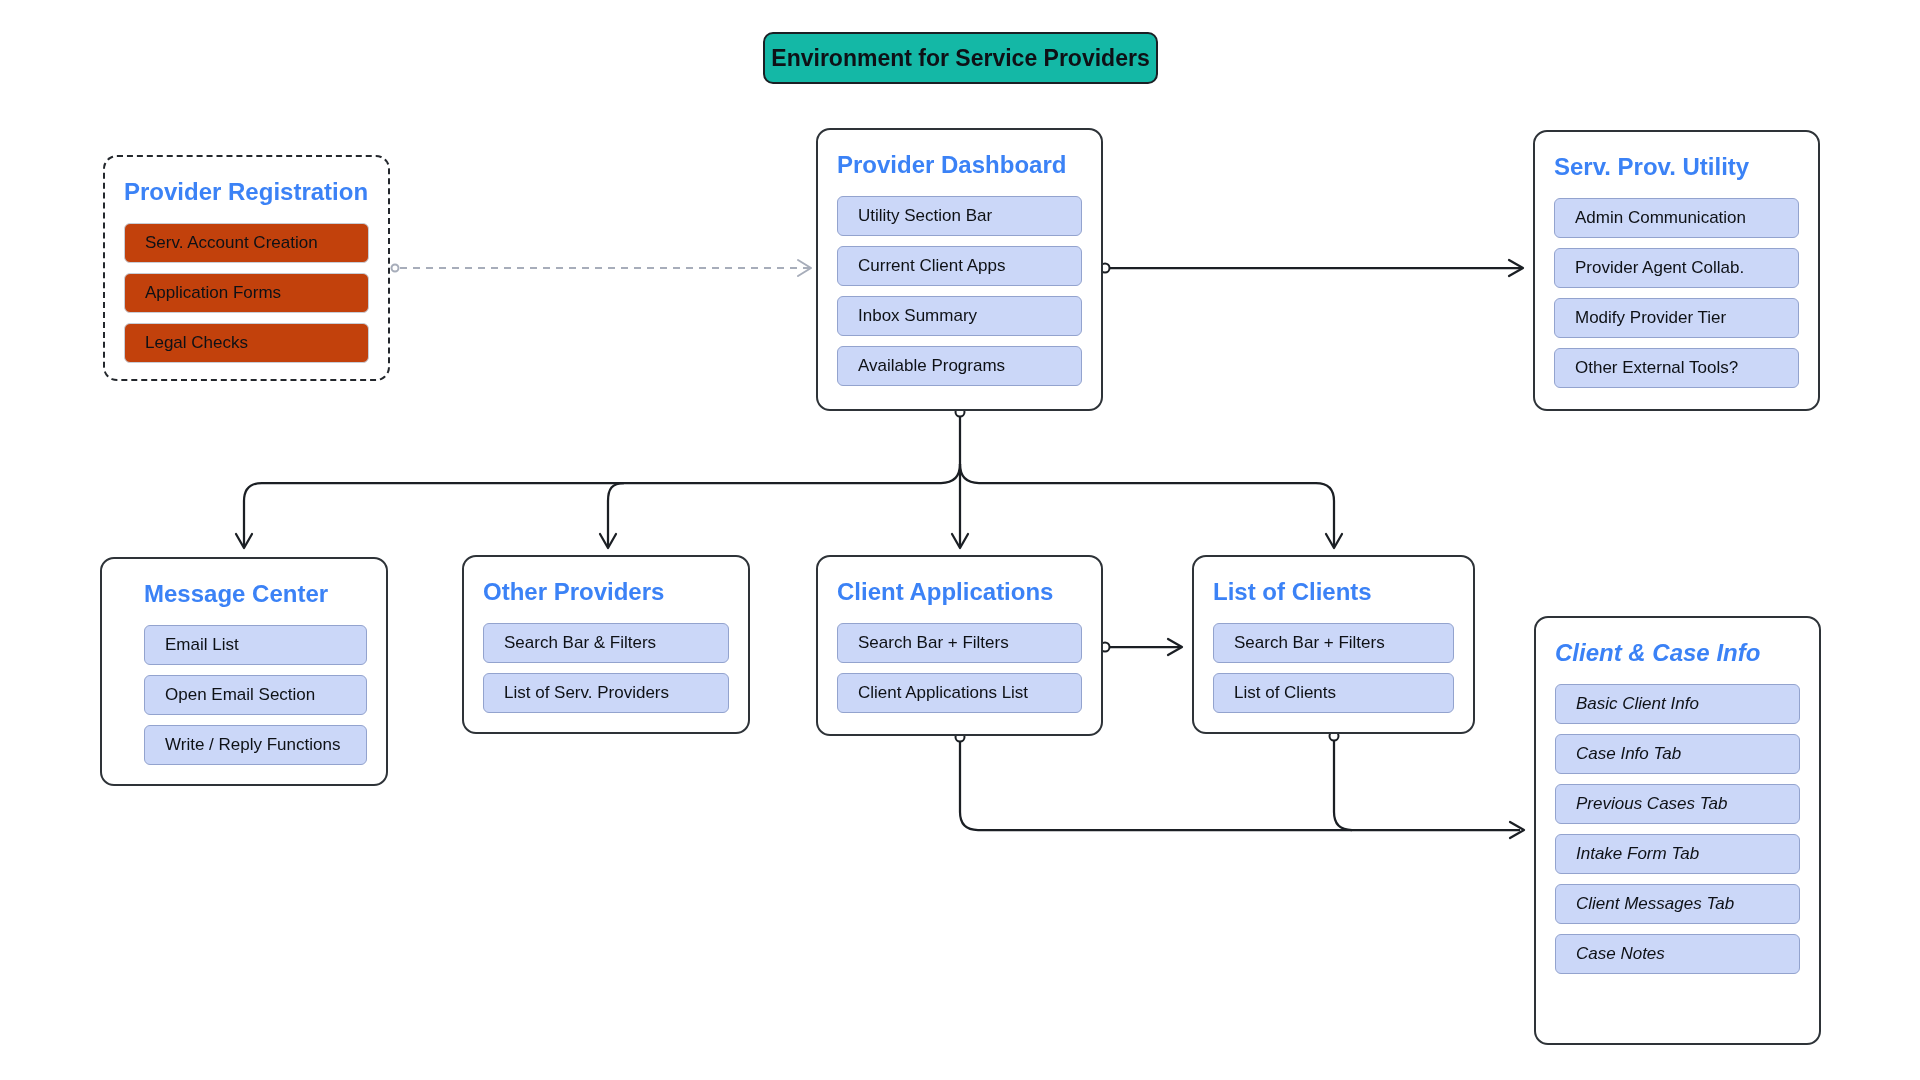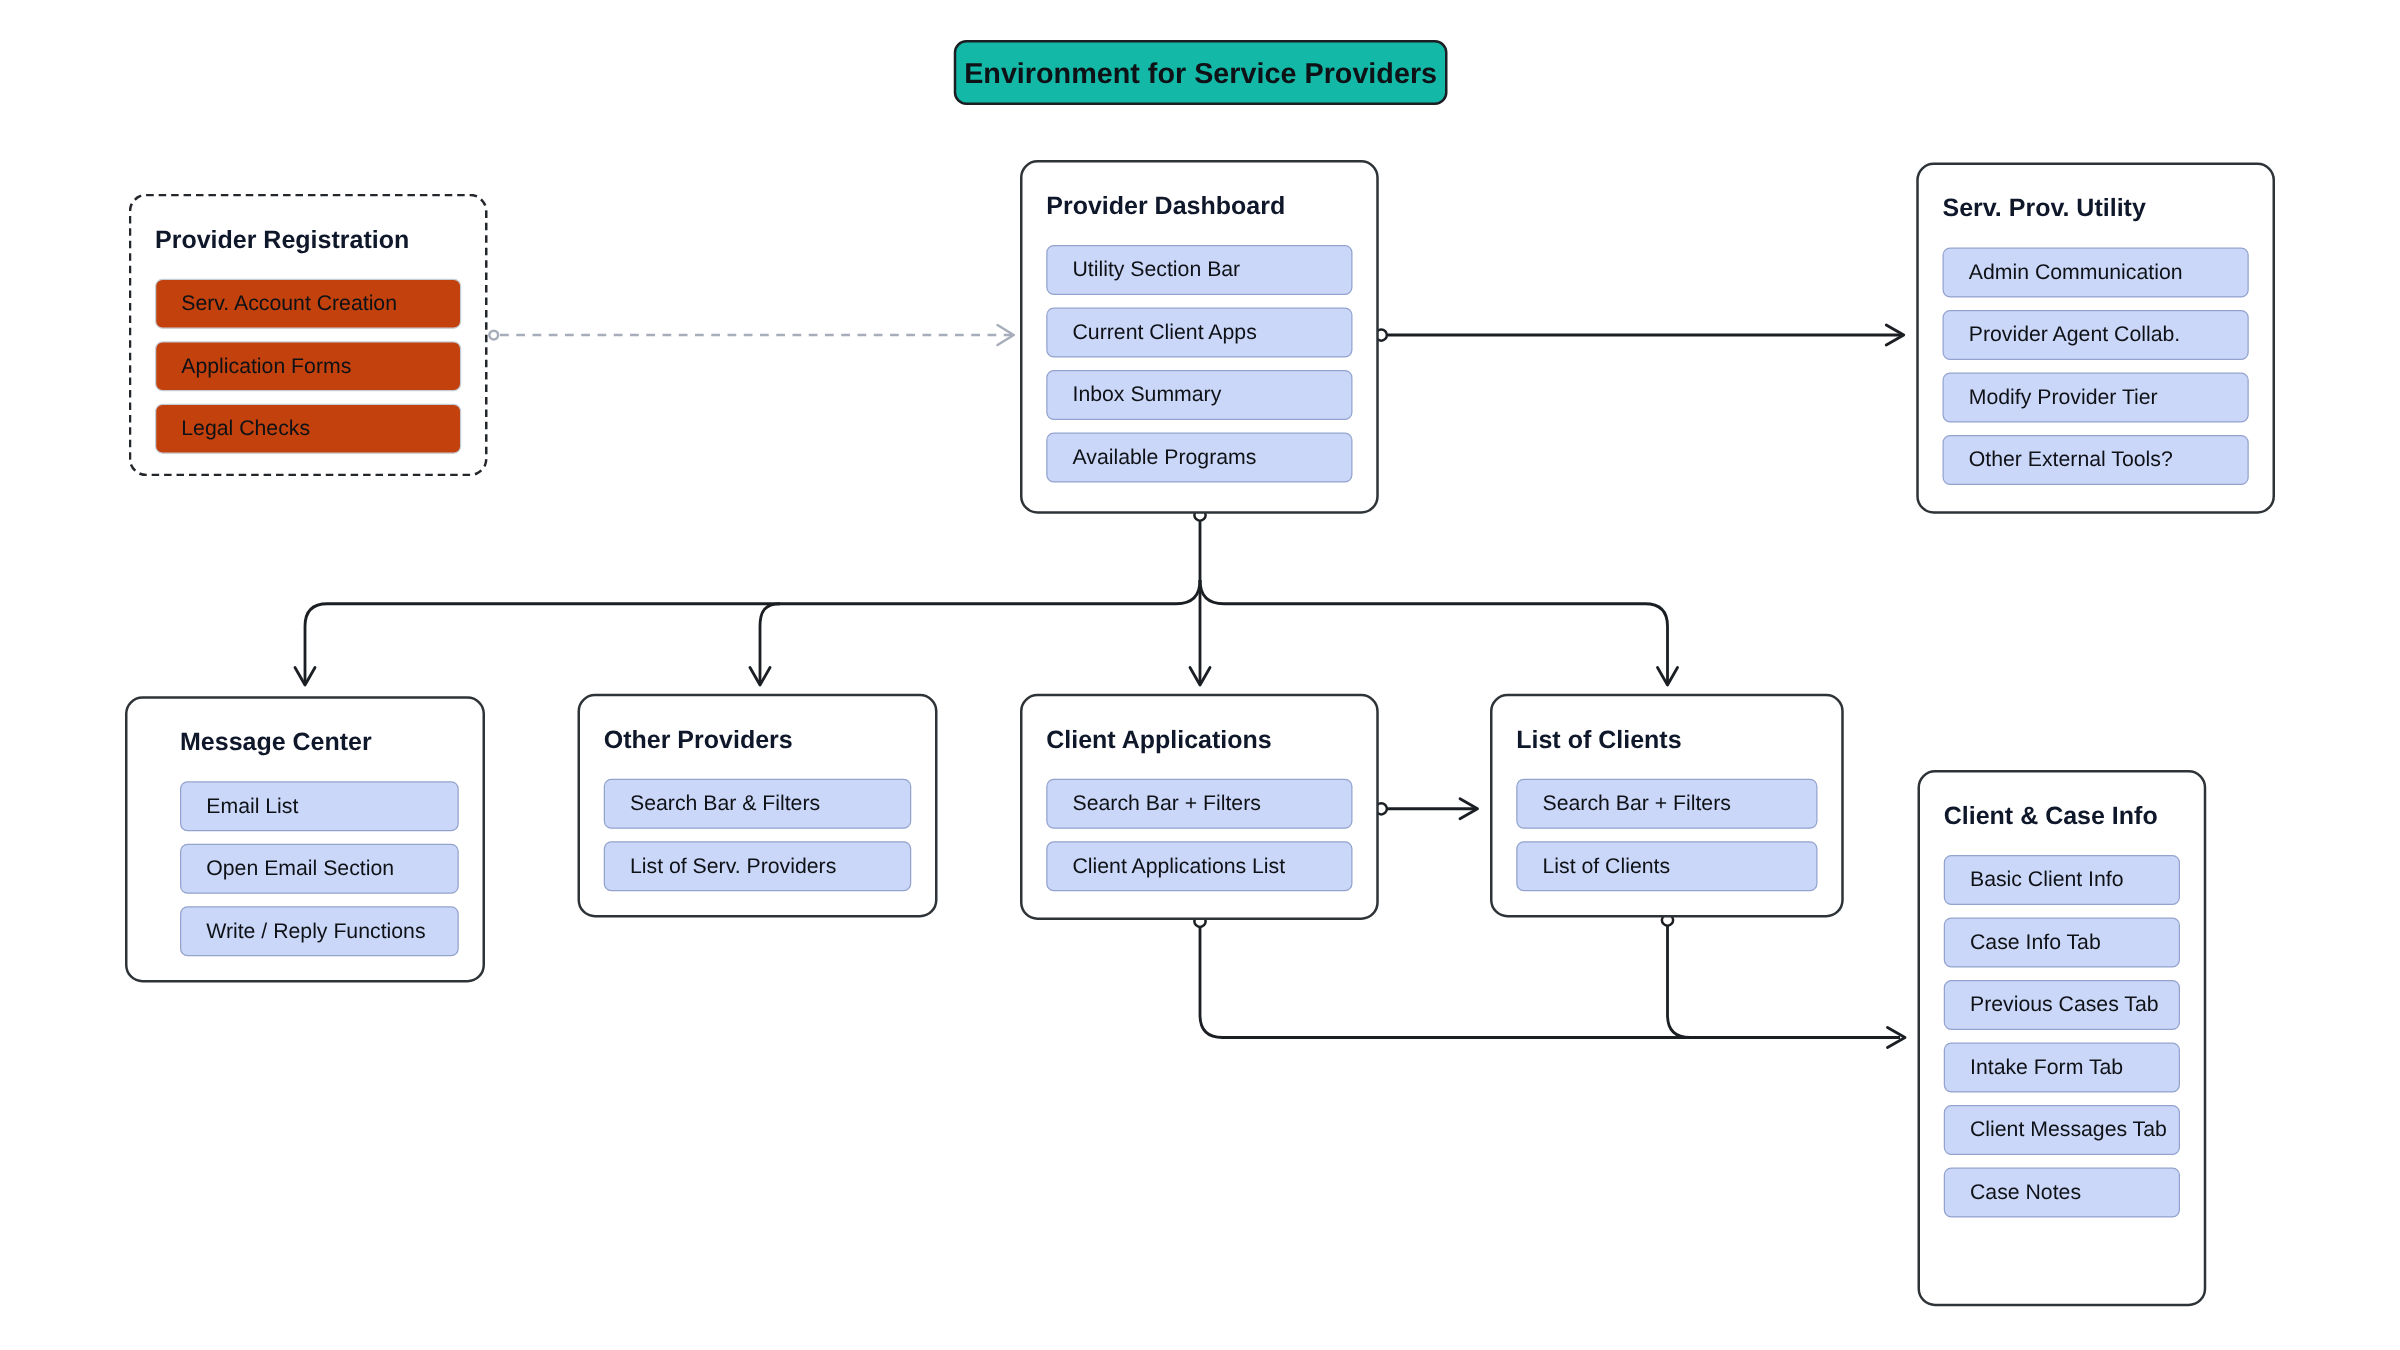--- a/index.html
+++ b/index.html
@@ -42,24 +42,24 @@
     background: #ffffff;
     border: 2px solid #2E3338;
     border-radius: 14px;
     box-sizing: border-box;
     padding: 20px 19px 18px 19px;
   }
   .group.dashed {
     border: 2px dashed #23272C;
   }
   .group-title {
-    font-size: 20px;
+    font-size: 24px;
     line-height: 30px;
     font-weight: 700;
-    color: #0f172a;
+    color: #3b82f6;
     margin: 0 0 16px 0;
     white-space: nowrap;
   }
   .items {
     display: flex;
     flex-direction: column;
     gap: 10px;
   }
   .node-item {
     height: 40px;
@@ -184,21 +184,21 @@
   </div>
 
   <div class="group" style="left:1192px; top:555px; width:283px; height:179px;">
     <div class="group-title">List of Clients</div>
     <div class="items">
       <div class="node-item">Search Bar + Filters</div>
       <div class="node-item">List of Clients</div>
     </div>
   </div>
 
-  <div class="group" style="left:1534px; top:616px; width:231px; height:429px;">
+  <div class="group" style="left:1534px; top:616px; width:287px; height:429px;font-style:italic;">
     <div class="group-title">Client &amp; Case Info</div>
     <div class="items">
       <div class="node-item">Basic Client Info</div>
       <div class="node-item">Case Info Tab</div>
       <div class="node-item">Previous Cases Tab</div>
       <div class="node-item">Intake Form Tab</div>
       <div class="node-item">Client Messages Tab</div>
       <div class="node-item">Case Notes</div>
     </div>
   </div>

